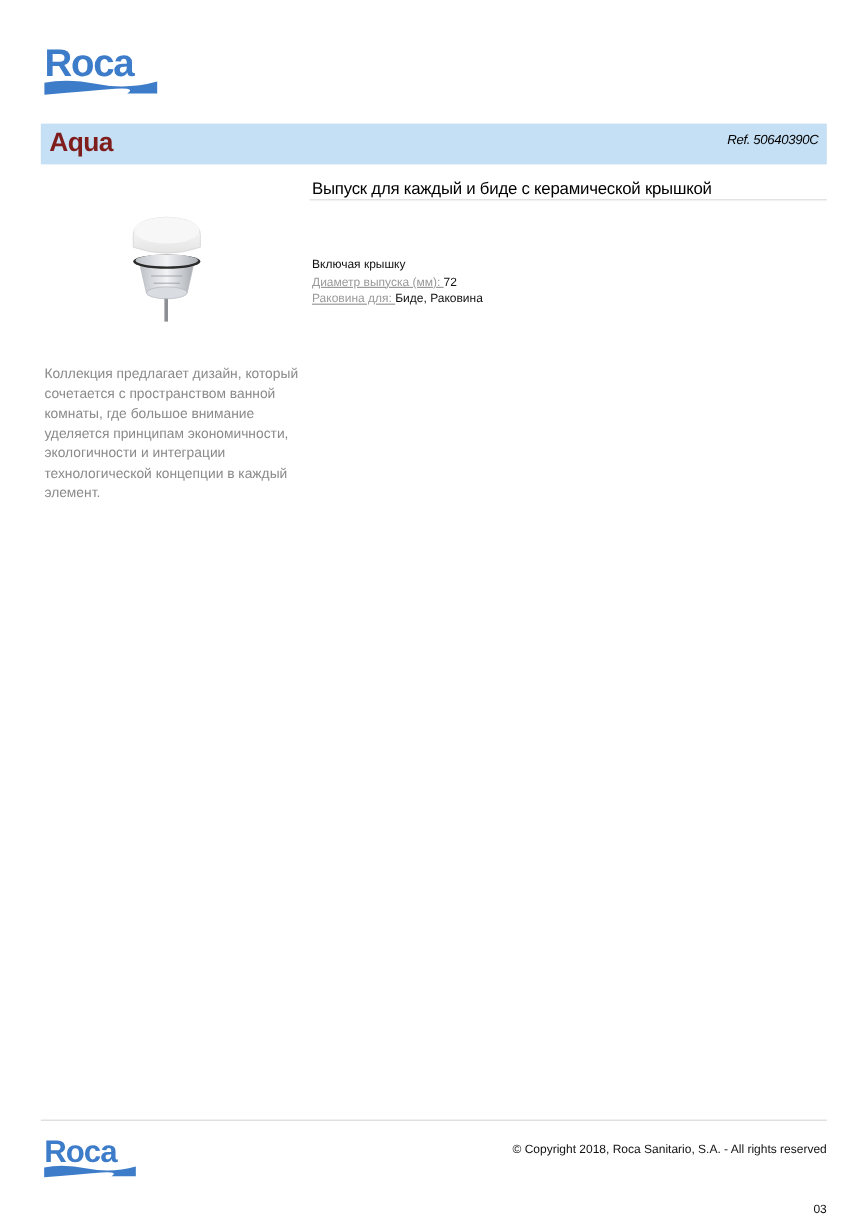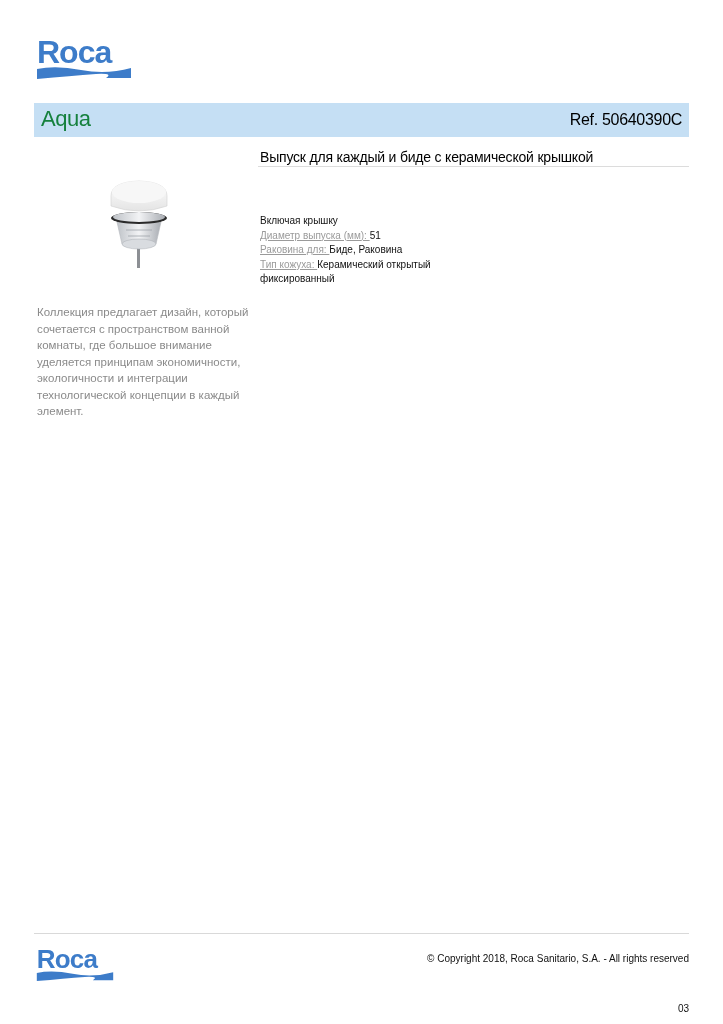--- a/index.html
+++ b/index.html
@@ -6,23 +6,23 @@
     body { width: 723px; height: 1024px; position: relative; overflow: hidden;
            font-family: "Liberation Sans", sans-serif; color: #111; }
     .logo { position: absolute; text-align: right; }
     .logo svg { display: block; }
     .logo-top { left: 36px; top: 36px; width: 96px; height: 44px; }
     .logo-bottom { left: 36px; top: 946px; width: 78px; height: 36px; }
 
     .title-bar { position: absolute; left: 34px; top: 103px; width: 655px; height: 34px;
                  background: #c5dff4; }
     .title-bar .collection { position: absolute; left: 7px; top: 3px; font-size: 22px;
-                             letter-spacing: -0.5px; color: #15803d; }
-    .title-bar .ref { position: absolute; right: 7px; top: 8px; font-size: 16px;
-                      letter-spacing: -0.3px; color: #000; }
+                             letter-spacing: -0.5px; color: #7f1d1d; font-weight: bold; }
+    .title-bar .ref { position: absolute; right: 7px; top: 8px; font-size: 11px;
+                      letter-spacing: -0.3px; color: #000; font-style: italic; }
 
     .product-title { position: absolute; left: 260px; top: 149px; font-size: 14px;
                      color: #000; letter-spacing: -0.2px; }
     .title-rule { position: absolute; left: 258px; top: 166px; width: 431px; height: 1px;
                   background: #dcdcdc; }
 
     .product-image { position: absolute; left: 104px; top: 174px; width: 70px; height: 98px; }
 
     .specs { position: absolute; left: 260px; top: 178px; width: 190px; font-size: 10px;
              line-height: 14.6px; margin-top: 36px; }
@@ -83,27 +83,24 @@
     <path d="M7 22 Q7 8 35 7 Q63 8 63 22 L63 32 Q35 42 7 32 Z" fill="url(#cap)" stroke="#d2d2d2" stroke-width="0.6"></path>
     <ellipse cx="35" cy="18" rx="27" ry="11" fill="#f7f7f7"></ellipse>
   </svg>
 </div>
 
 <div class="specs">
   <span class="row">
     <span class="label"></span><span class="value">Включая крышку</span>
   </span>
   <span class="row">
-    <span class="label">Диаметр выпуска (мм): </span><span class="value">51</span>
+    <span class="label">Диаметр выпуска (мм): </span><span class="value">72</span>
   </span>
   <span class="row">
     <span class="label">Раковина для: </span><span class="value">Биде, Раковина</span>
-  </span>
-  <span class="row">
-    <span class="label">Тип кожуха: </span><span class="value">Керамический открытый фиксированный</span>
   </span>
 </div>
 
 <div class="description">Коллекция предлагает дизайн, который сочетается с пространством ванной комнаты, где большое внимание уделяется принципам экономичности, экологичности и интеграции технологической концепции в каждый элемент.</div>
 
 <div class="footer-rule"></div>
 
 <div class="logo logo-bottom">
   <svg viewBox="0 0 96 44" width="78" height="36">
     <text x="1" y="27" font-family="Liberation Sans, sans-serif" font-weight="bold" font-size="32" fill="#3d7cc9" letter-spacing="-1">Roca</text>

